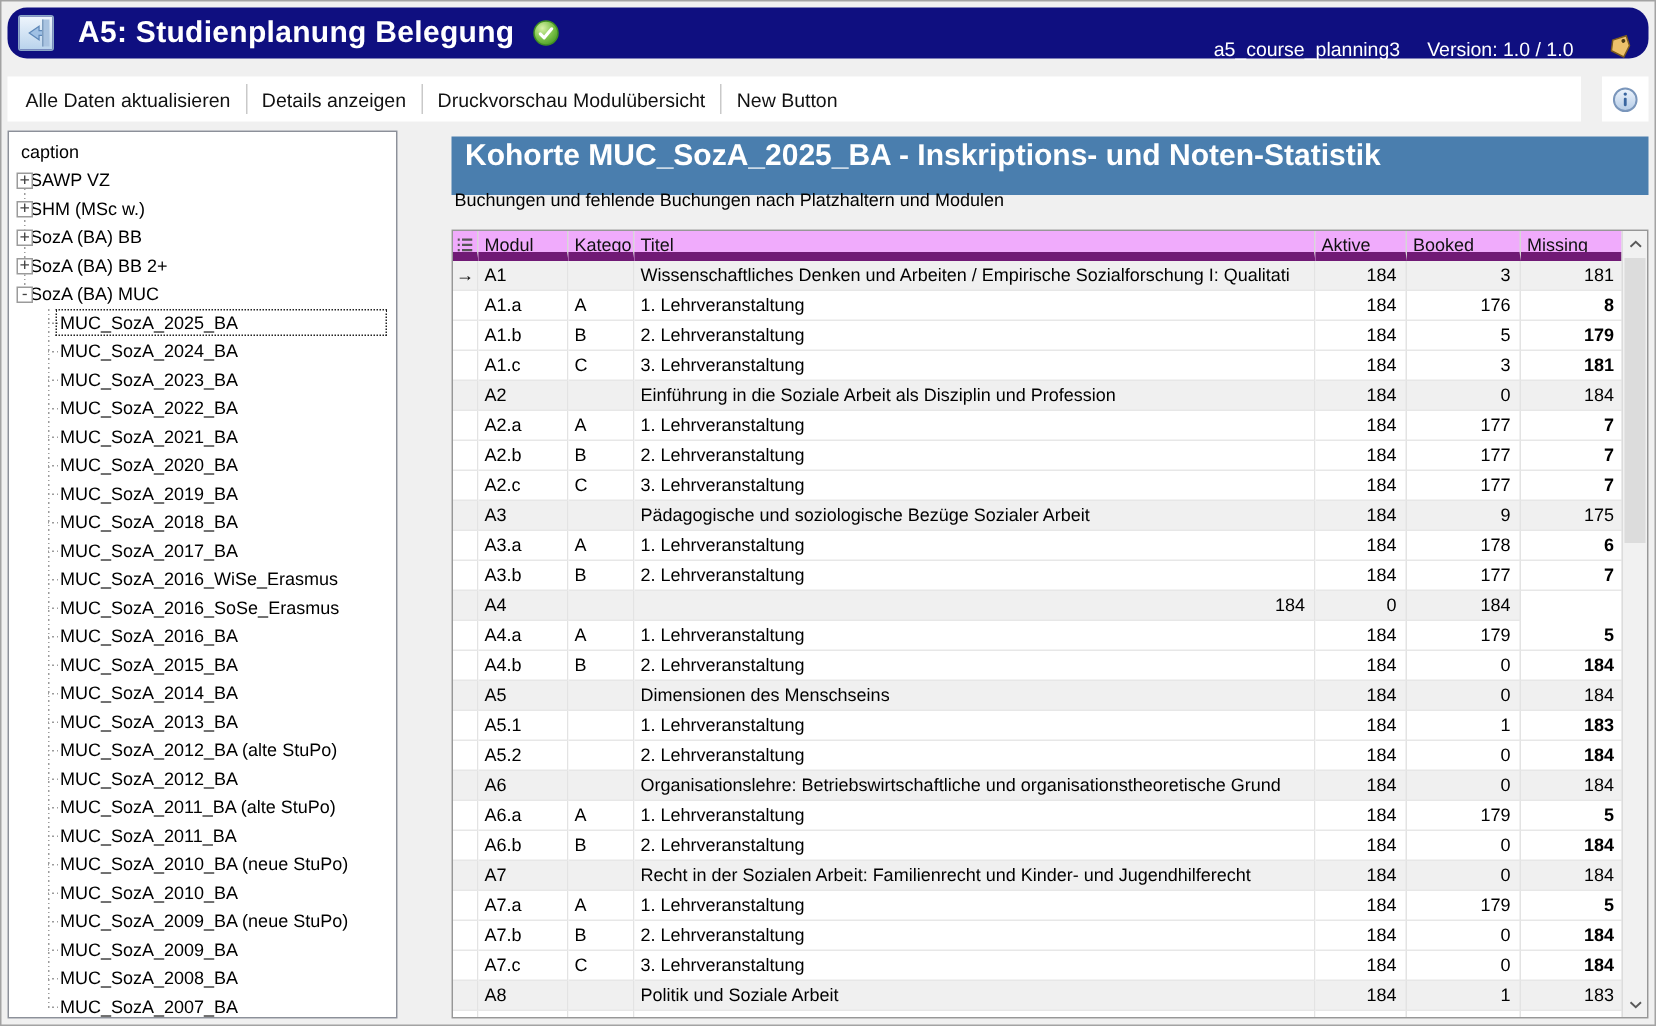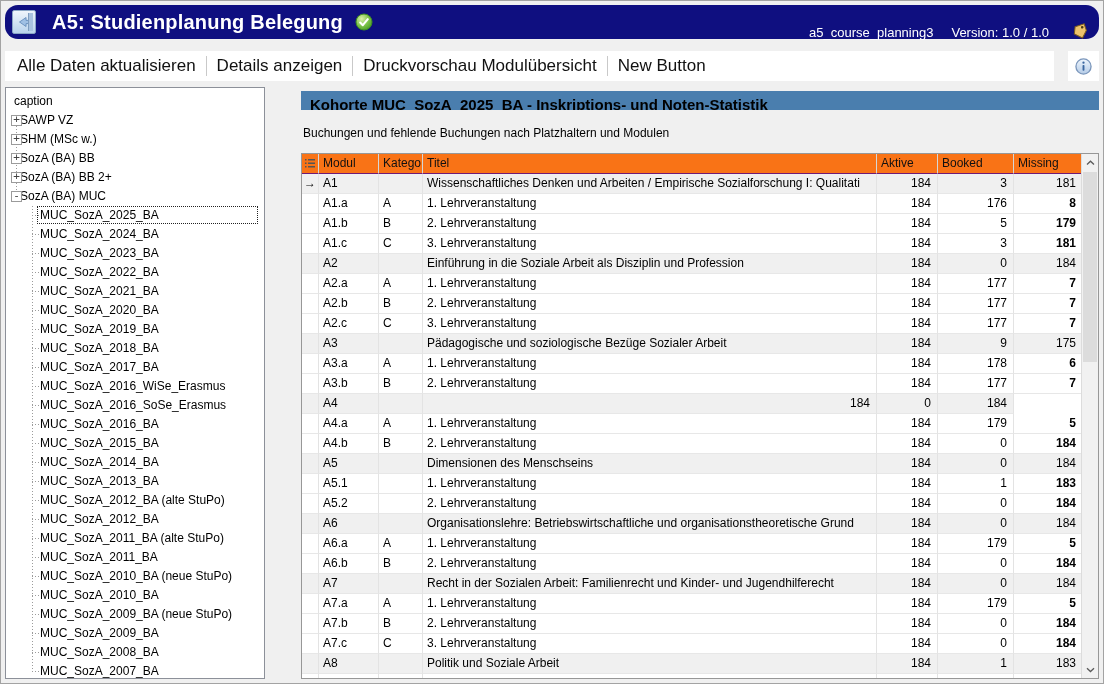--- a/index.html
+++ b/index.html
@@ -26,21 +26,21 @@
   .check-ico{margin-left:12px;display:flex;align-items:center;}
   .tb-right{margin-left:auto;display:flex;align-items:center;font-size:13px;gap:18px;margin-right:10px;margin-top:20px;}
   .tag-ico{display:flex;align-items:center;margin-left:4px;}
 
   
   .toolbar{
     position:absolute;left:4px;top:50px;width:1049px;height:30px;background:#fff;
     display:flex;align-items:center;box-sizing:border-box;padding-left:2px;
   }
   .tb-btn{
-    background:none;border:none;font-family:inherit;font-size:17px;color:#111;
+    background:none;border:none;font-family:inherit;font-size:13px;color:#111;
     padding:0 10px;height:24px;cursor:default;white-space:nowrap;
   }
   .tb-sep{width:1px;height:20px;background:#c9c9c9;flex:0 0 auto;}
   .toolbar-help{
     position:absolute;top:50px;left:1067px;right:4px;height:30px;background:#fff;
     display:flex;align-items:center;justify-content:center;
   }
 
   
   .sidebar{
@@ -71,39 +71,39 @@
   }
   .tree-row.child .tlabel{margin-left:34px;}
   .tree-row.selected::after{
     content:"";position:absolute;left:31px;right:6px;top:0px;bottom:1px;
     border:1px dotted #222;pointer-events:none;
   }
 
   
   .main{position:absolute;left:300px;top:86px;right:4px;bottom:0;}
   .band{
-    position:absolute;left:0;right:0;top:4px;height:19px;background:#4a7eae;
-    color:#000000;font-weight:bold;font-size:15px;line-height:27px;padding-left:9px;
+    position:absolute;left:0;right:0;top:4px;height:39px;background:#4a7eae;
+    color:#ffffff;font-weight:bold;font-size:20px;line-height:27px;padding-left:9px;
     box-sizing:border-box;white-space:nowrap;overflow:hidden;
   }
   .subtitle{position:absolute;left:2px;top:39px;font-size:12px;color:#000;white-space:nowrap;}
 
   
   .grid{
     position:absolute;left:0;right:0;top:66px;bottom:4px;background:#fff;
     border:1px solid #979797;box-sizing:border-box;overflow:hidden;padding-right:17px;
   }
   .grow{display:grid;grid-template-columns:17px 60px 44px 454px 61px 76px 69px;height:20px;}
   .gcell{
     box-sizing:border-box;height:20px;line-height:19px;font-size:12px;color:#000;
     padding:0 4px;border-right:1px solid #e3e3e3;border-bottom:1px solid #e7e7e7;
     white-space:nowrap;overflow:hidden;
   }
   .ghead-row .gcell{
-    background:#f97316;border-right:1px solid #d6d6d6;border-bottom:1px solid #701a75;color:#111;
+    background:#f0abfc;border-right:1px solid #d6d6d6;border-bottom:6px solid #701a75;color:#111;
   }
   .gcell.ind{padding:0 1px;text-align:center;}
   .num{text-align:right;padding-right:6px;}
   .module .gcell{background:#f0f0f0;font-weight:normal;}
   .detail .c-missing{font-weight:bold;}
   .detail .gcell{background:#fff;}
   .grow.current .ind{font-weight:bold;}
 
   .vscroll{
     position:absolute;top:0;right:0;bottom:0;width:17px;background:#f1f1f1;

